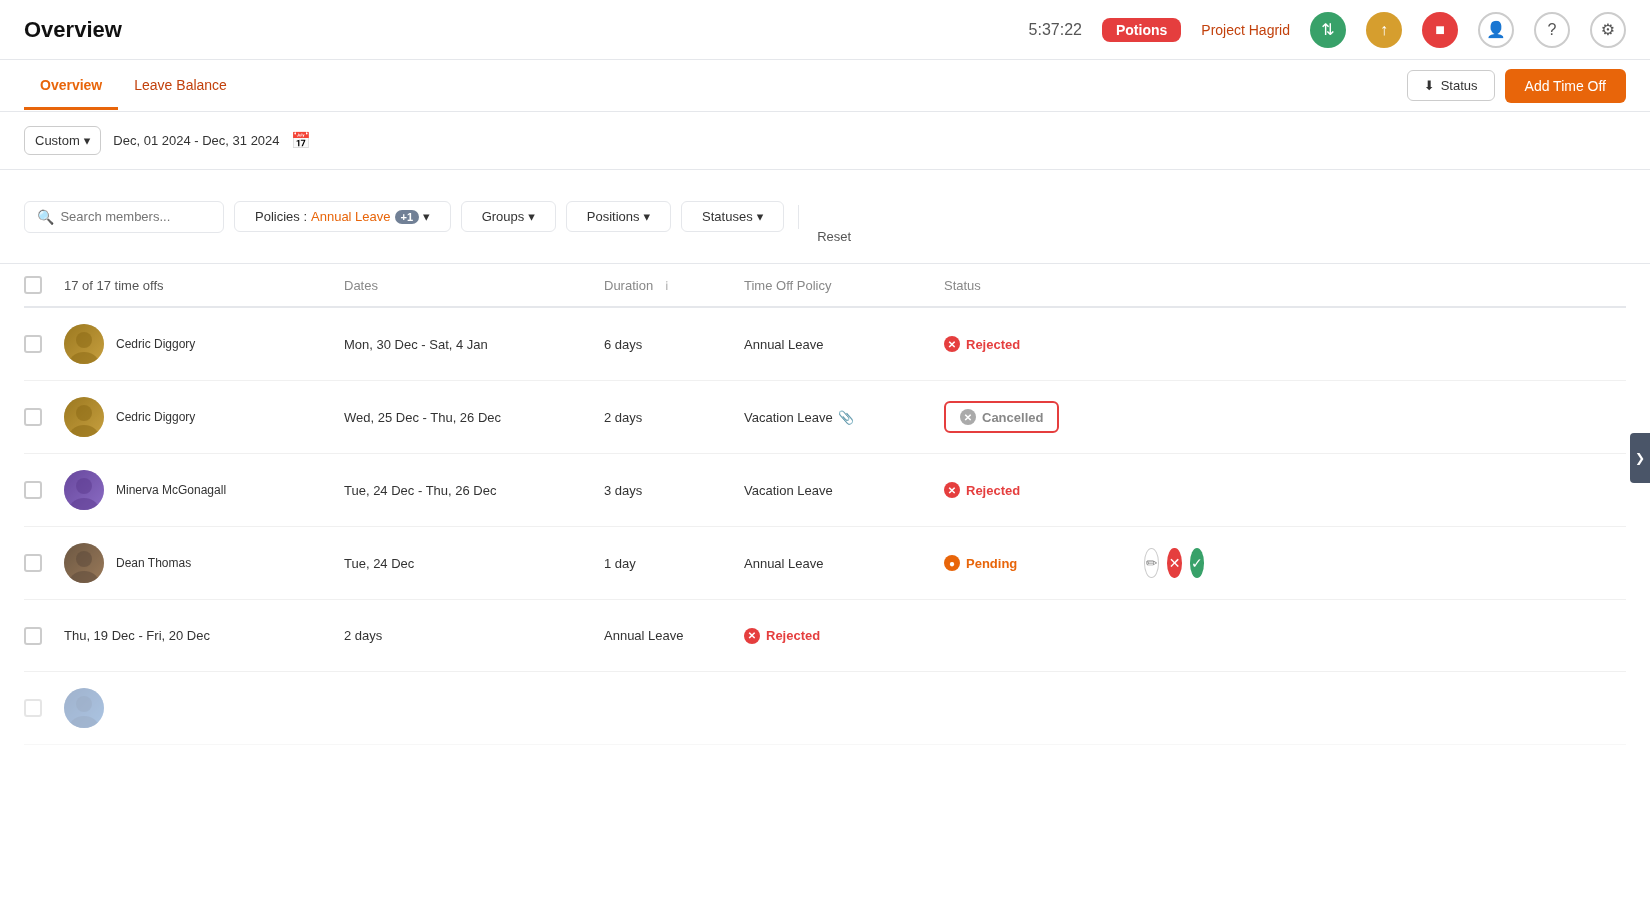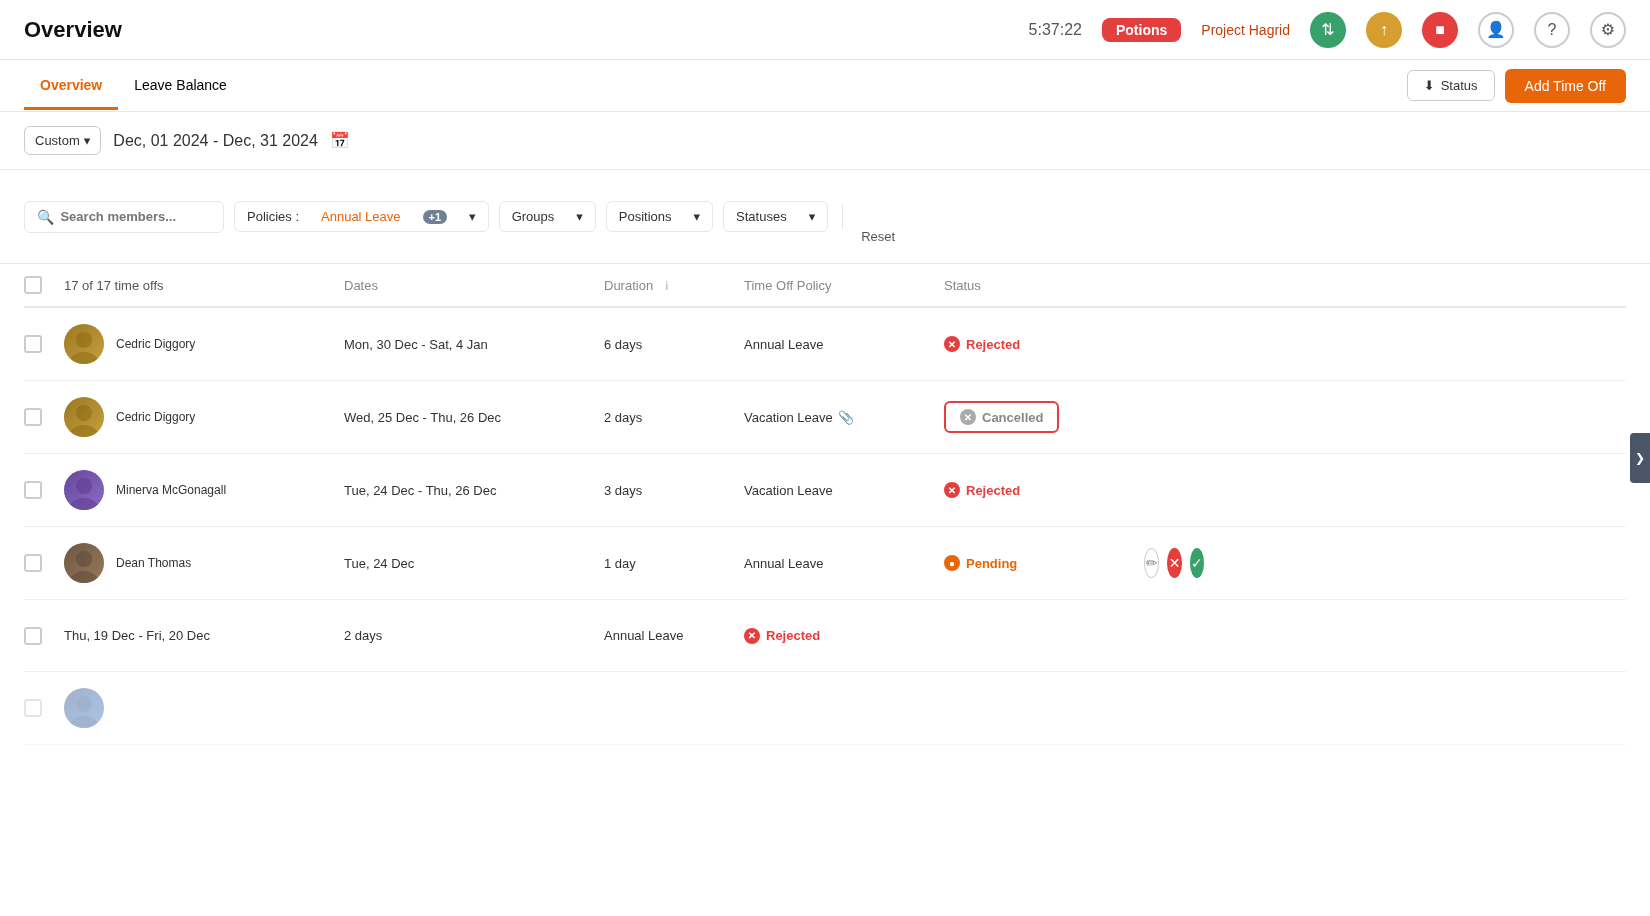--- a/index.html
+++ b/index.html
@@ -26,21 +26,21 @@
     .icon-circle.red { background: #e53e3e; color: #fff; }
     .icon-circle.outline { background: transparent; border: 2px solid #ccc; color: #555; }
     .icon-circle.gray-outline { background: transparent; border: 2px solid #ccc; color: #555; }
 
     .nav-tabs {
       display: flex; align-items: center; justify-content: space-between;
       padding: 0 24px; border-bottom: 1px solid #e5e7eb; height: 52px;
     }
     .tabs-left { display: flex; gap: 0; }
     .tab {
-      padding: 14px 16px; cursor: pointer; font-size: 14px; color: #000000;
+      padding: 14px 16px; cursor: pointer; font-size: 14px; color: #c2410c;
       border-bottom: 3px solid transparent; margin-bottom: -1px; text-decoration: none;
     }
     .tab.active { color: #e8650a; border-bottom: 3px solid #e8650a; font-weight: 600; }
     .tabs-right { display: flex; gap: 10px; align-items: center; }
     .btn-export {
       border: 1px solid #ccc; background: #fff; color: #333; padding: 7px 16px;
       border-radius: 6px; cursor: pointer; font-size: 13px; display: flex; align-items: center; gap: 6px;
     }
     .btn-add-time-off {
       background: #e8650a; color: #fff; border: none; padding: 9px 20px;
@@ -51,41 +51,40 @@
       display: flex; align-items: center; gap: 12px;
       padding: 14px 24px; border-bottom: 1px solid #e5e7eb;
     }
     .date-filter {
       display: flex; align-items: center; gap: 8px;
     }
     .custom-dropdown {
       display: flex; align-items: center; gap: 4px; cursor: pointer;
       border: 1px solid #ccc; border-radius: 6px; padding: 6px 10px; font-size: 13px; color: #333;
     }
-    .date-range-label { font-size: 16px; color: #333; }
+    .date-range-label { font-size: 13px; color: #333; }
     .calendar-icon { font-size: 16px; color: #666; cursor: pointer; margin-left: 4px; }
 
     .search-filter-bar {
       display: flex; align-items: center; gap: 10px;
       padding: 12px 24px; border-bottom: 1px solid #e5e7eb;
     }
     .search-box {
       display: flex; align-items: center; gap: 6px;
       border: 1px solid #e5e7eb; border-radius: 6px; padding: 7px 12px;
       min-width: 200px;
     }
     .search-icon { color: #aaa; font-size: 14px; }
     .search-input {
       border: none; outline: none; font-size: 13px; color: #666; background: transparent;
       width: 150px;
-      font-weight: bold;
     }
     .filter-btn {
-      display: flex; align-items: center; gap: 22px; cursor: pointer;
-      border: 1px solid #e5e7eb; border-radius: 6px; padding: 7px 12px; font-size: 13px; color: #333;
+      display: flex; align-items: center; gap: 4px; cursor: pointer;
+      border: 1px solid #e5e7eb; border-radius: 6px; padding: 7px 20px; font-size: 13px; color: #333;
     }
     .filter-btn .policy-label { color: #e8650a; font-weight: 500; }
     .badge-count {
       background: #718096; color: #fff; border-radius: 10px;
       padding: 1px 6px; font-size: 11px; font-weight: 600;
     }
     .divider { height: 24px; width: 1px; background: #e5e7eb; margin: 0 4px; }
     .reset-btn { color: #555; font-size: 13px; cursor: pointer; padding: 7px 4px; margin-top: 40px; }
 
     .table-area { padding: 0 24px; }

